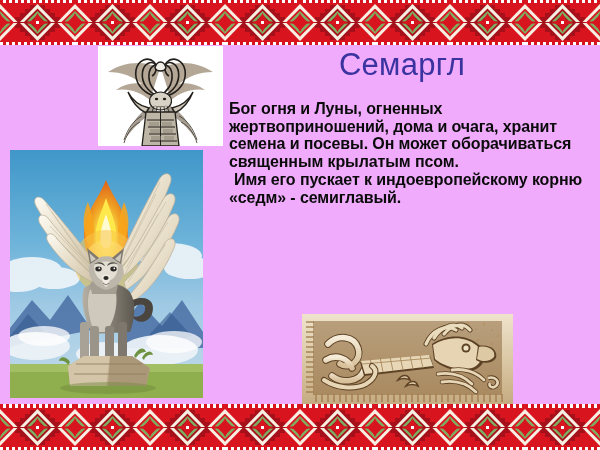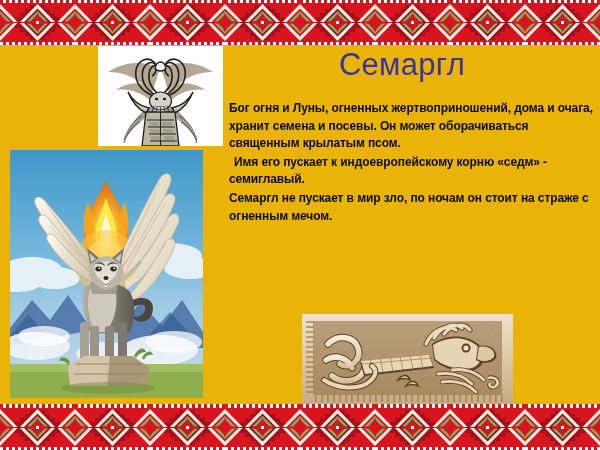--- a/index.html
+++ b/index.html
@@ -8,21 +8,21 @@
     background: #ffffff;
   }
   body {
     font-family: "Liberation Sans", sans-serif;
   }
   #slide {
     position: relative;
     width: 600px;
     height: 450px;
     overflow: hidden;
-    background: #eab308;
+    background: #f0abfc;
   }
 
   
   .ornament {
     position: absolute;
     left: 0;
     width: 600px;
     overflow: hidden;
   }
   #ornament-top { top: 0; height: 45px; }
@@ -45,21 +45,21 @@
     white-space: nowrap;
   }
 
   
   #body-text {
     position: absolute;
     left: 229px;
     top: 100px;
     width: 368px;
     color: #0b0b0b;
-    font-size: 12px;
+    font-size: 16px;
     font-weight: bold;
     line-height: 17.6px;
     letter-spacing: -0.1px;
   }
   #body-text p {
     margin: 0 0 1px 0;
   }
   #body-text p.indented {
     text-indent: 5px;
   }
@@ -258,21 +258,20 @@
         <path d="M83 76 C91 80 96 87 99 97"></path>
       </g>
     </svg>
   </div>
 
   <div id="page-title">Семаргл</div>
 
   <div id="body-text">
     <p>Бог огня и Луны, огненных жертвоприношений, дома и очага, хранит семена и посевы. Он может оборачиваться священным крылатым псом.</p>
     <p class="indented"> Имя его пускает к индоевропейскому корню «седм» - семиглавый.</p>
-    <p>Семаргл не пускает в мир зло, по ночам он стоит на страже с огненным мечом.</p>
   </div>
 
   <div id="img-winged-wolf">
     <svg class="fullsvg" viewBox="0 0 193 248" preserveAspectRatio="none">
       <defs>
         <linearGradient id="skyGrad" x1="0" y1="0" x2="0" y2="1">
           <stop offset="0%" stop-color="#3f97c9"></stop>
           <stop offset="38%" stop-color="#6fb4da"></stop>
           <stop offset="62%" stop-color="#9ec9e4"></stop>
           <stop offset="100%" stop-color="#c7dcea"></stop>

